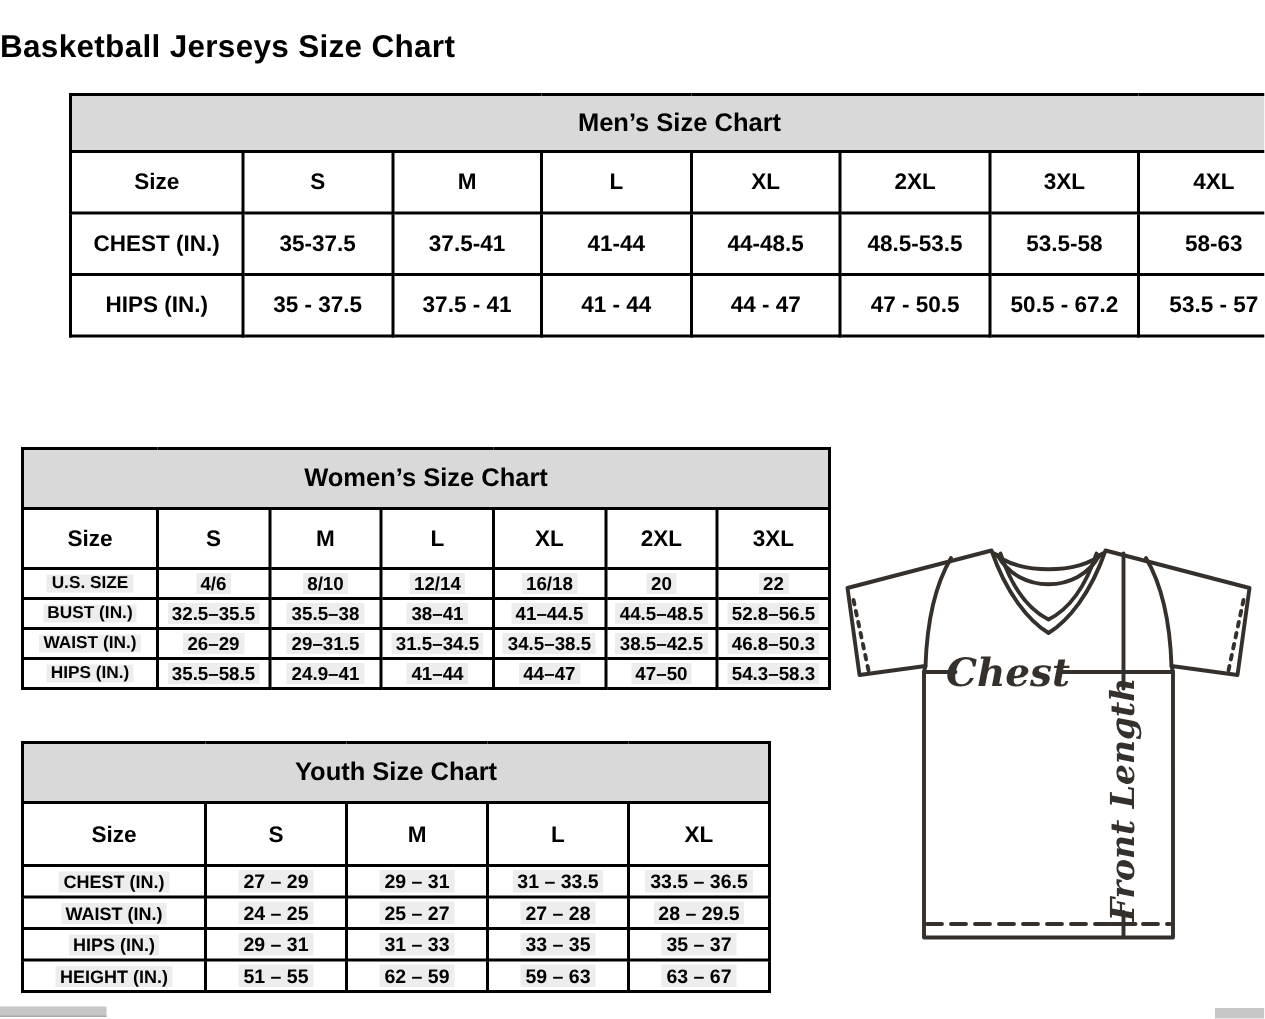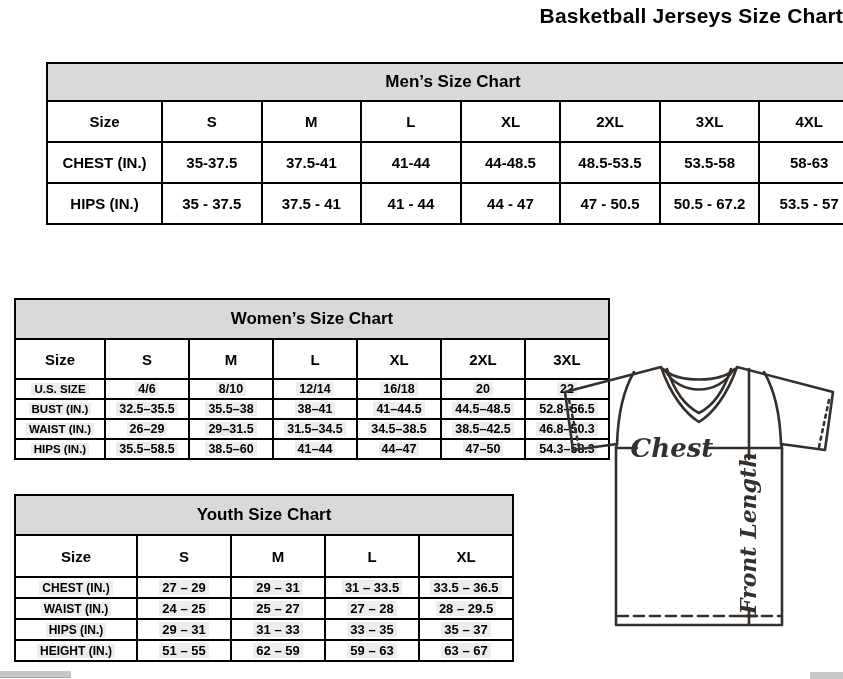--- a/index.html
+++ b/index.html
@@ -1,22 +1,22 @@
 <!DOCTYPE html>
 <html><head>
 <meta charset="utf-8">
 <style>
   html,body{margin:0;padding:0;background:#ffffff;}
   #page{position:relative;width:843px;height:679px;background:#ffffff;overflow:hidden;
         font-family:"Liberation Sans", sans-serif;color:#000;}
-  #main-title{position:absolute;left:0;top:4px;width:843px;text-align:right;
+  #main-title{position:absolute;left:0;top:20px;width:843px;text-align:left;
         font-size:21px;font-weight:bold;letter-spacing:0.2px;}
   .tblwrap{position:absolute;}
   .tbl-men{left:14px;top:62px;width:814px;margin-left:32px;}
-  .tbl-women{left:14px;top:298px;width:596px;}
+  .tbl-women{left:14px;top:298px;width:540px;}
   .tbl-youth{left:14px;top:494px;width:500px;}
   table.grid{border-collapse:collapse;width:100%;table-layout:fixed;}
   table.grid th,table.grid td{border:2px solid #000;text-align:center;vertical-align:middle;
         font-weight:bold;padding:0;overflow:hidden;white-space:nowrap;}
   th.ttl{background:#d9d9d9;font-size:17px;}
   .tbl-men th.ttl{height:36px;}
   .tbl-women th.ttl{height:38px;}
   .tbl-youth th.ttl{height:38px;}
   .tbl-men th.hdr,.tbl-men td{height:39px;font-size:15px;}
   .tbl-women th.hdr{height:38px;font-size:15px;}
@@ -134,21 +134,21 @@
             <td><span class="hl">26–29</span></td>
             <td><span class="hl">29–31.5</span></td>
             <td><span class="hl">31.5–34.5</span></td>
             <td><span class="hl">34.5–38.5</span></td>
             <td><span class="hl">38.5–42.5</span></td>
             <td><span class="hl">46.8–50.3</span></td>
           </tr>
           <tr>
             <td class="lbl"><span class="hl">HIPS (IN.)</span></td>
             <td><span class="hl">35.5–58.5</span></td>
-            <td><span class="hl">38.5–60</span></td>
+            <td><span class="hl">24.9–41</span></td>
             <td><span class="hl">41–44</span></td>
             <td><span class="hl">44–47</span></td>
             <td><span class="hl">47–50</span></td>
             <td><span class="hl">54.3–58.3</span></td>
           </tr>
         </tbody>
       </table>
     </div>
   <div class="tblwrap tbl-youth">
       <table class="grid">

